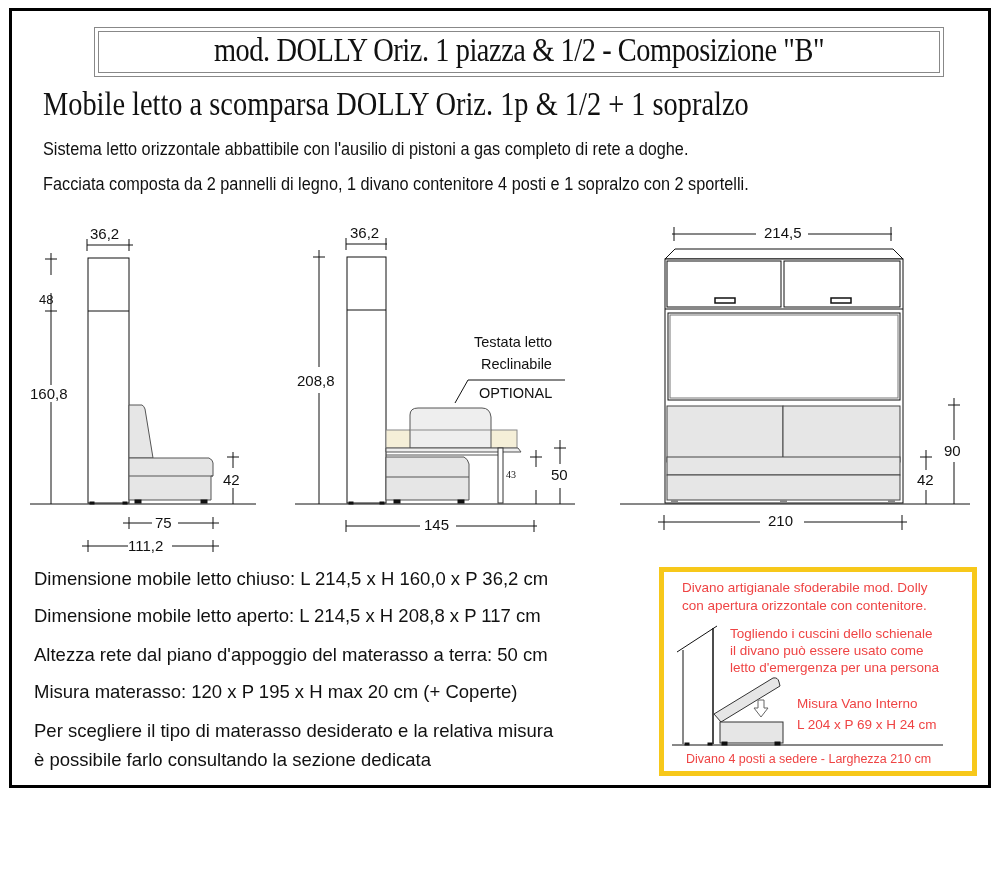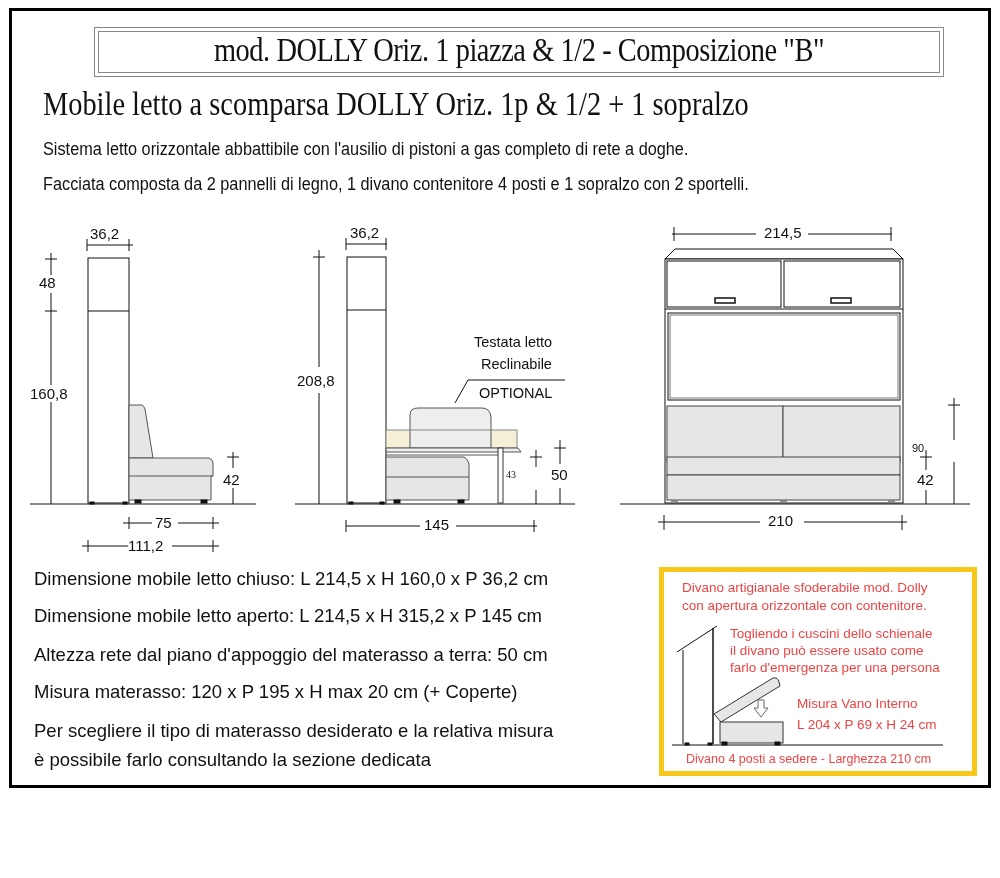--- a/index.html
+++ b/index.html
@@ -177,42 +177,42 @@
       <rect x="720" y="722" width="63" height="21" fill="#e6e6e6" stroke="#333"></rect>
       <rect x="722" y="742" width="5" height="3" fill="#111"></rect>
       <rect x="775" y="742" width="5" height="3" fill="#111"></rect>
 
       <path d="M758 700 L764 700 L764 708 L768 708 L761 717 L754 708 L758 708 Z" fill="#fff" stroke="#666"></path>
     </g>
   </g>
 </svg>
 
 <div style="position:absolute;left:90px;top:225px;font-size:15px;">36,2</div>
-<div style="position:absolute;left:39px;top:274px;font-size:15px;">48</div>
+<div style="position:absolute;left:39px;top:292px;font-size:13px;">48</div>
 <div style="position:absolute;left:30px;top:385px;font-size:15px;">160,8</div>
 <div style="position:absolute;left:223px;top:471px;font-size:15px;">42</div>
 <div style="position:absolute;left:155px;top:514px;font-size:15px;">75</div>
 <div style="position:absolute;left:128px;top:537px;font-size:15px;">111,2</div>
 
 <div style="position:absolute;left:350px;top:224px;font-size:15px;">36,2</div>
 <div style="position:absolute;left:297px;top:372px;font-size:15px;">208,8</div>
 <div style="position:absolute;left:474px;top:334px;font-size:14.5px;">Testata letto</div>
 <div style="position:absolute;left:481px;top:356px;font-size:14.5px;">Reclinabile</div>
 <div style="position:absolute;left:479px;top:385px;font-size:14.5px;">OPTIONAL</div>
 <div style="position:absolute;left:506px;top:469px;font-size:10px;font-family:Liberation Serif, serif;">43</div>
 <div style="position:absolute;left:551px;top:466px;font-size:15px;">50</div>
 <div style="position:absolute;left:424px;top:516px;font-size:15px;">145</div>
 
 <div style="position:absolute;left:764px;top:224px;font-size:15px;">214,5</div>
-<div style="position:absolute;left:912px;top:442px;font-size:11px;">90</div>
+<div style="position:absolute;left:944px;top:442px;font-size:15px;">90</div>
 <div style="position:absolute;left:917px;top:471px;font-size:15px;">42</div>
 <div style="position:absolute;left:768px;top:512px;font-size:15px;">210</div>
 
 <div class="spec" style="top:568px">Dimensione mobile letto chiuso: L 214,5 x H 160,0 x P 36,2 cm</div>
-<div class="spec" style="top:605px">Dimensione mobile letto aperto: L 214,5 x H 315,2 x P 145 cm</div>
+<div class="spec" style="top:605px">Dimensione mobile letto aperto: L 214,5 x H 208,8 x P 117 cm</div>
 <div class="spec" style="top:644px">Altezza rete dal piano d'appoggio del materasso a terra: 50 cm</div>
 <div class="spec" style="top:681px">Misura materasso: 120 x P 195 x H max 20 cm (+ Coperte)</div>
 <div class="spec" style="top:720px">Per scegliere il tipo di materasso desiderato e la relativa misura</div>
 <div class="spec" style="top:749px">è possibile farlo consultando la sezione dedicata</div>
 
 <div class="yellow-box"></div>
 <svg style="position:absolute;left:0;top:0;width:1000px;height:878px;pointer-events:none" viewBox="0 0 1000 878">
   <g stroke="#111" stroke-width="1" fill="none">
     <line x1="672" y1="745" x2="943" y2="745"></line>
     <line x1="683" y1="650" x2="683" y2="744"></line>
@@ -224,16 +224,16 @@
     <rect x="720" y="722" width="63" height="21" fill="#e6e6e6" stroke="#333"></rect>
     <rect x="722" y="742" width="5" height="3" fill="#111"></rect>
     <rect x="775" y="742" width="5" height="3" fill="#111"></rect>
     <path d="M758 700 L764 700 L764 708 L768 708 L761 717 L754 708 L758 708 Z" fill="#fff" stroke="#666"></path>
   </g>
 </svg>
 <div class="ytxt" style="left:682px;top:580px">Divano artigianale sfoderabile mod. Dolly</div>
 <div class="ytxt" style="left:682px;top:598px">con apertura orizzontale con contenitore.</div>
 <div class="ytxt" style="left:730px;top:626px">Togliendo i cuscini dello schienale</div>
 <div class="ytxt" style="left:730px;top:643px">il divano può essere usato come</div>
-<div class="ytxt" style="left:730px;top:660px">farlo d'emergenza per una persona</div>
+<div class="ytxt" style="left:730px;top:660px">letto d'emergenza per una persona</div>
 <div class="ytxt" style="left:797px;top:696px">Misura Vano Interno</div>
 <div class="ytxt" style="left:797px;top:717px">L 204 x P 69 x H 24 cm</div>
 <div class="ytxt" style="left:686px;top:752px;font-size:12.5px">Divano 4 posti a sedere - Larghezza 210 cm</div>
 
 </body></html>

